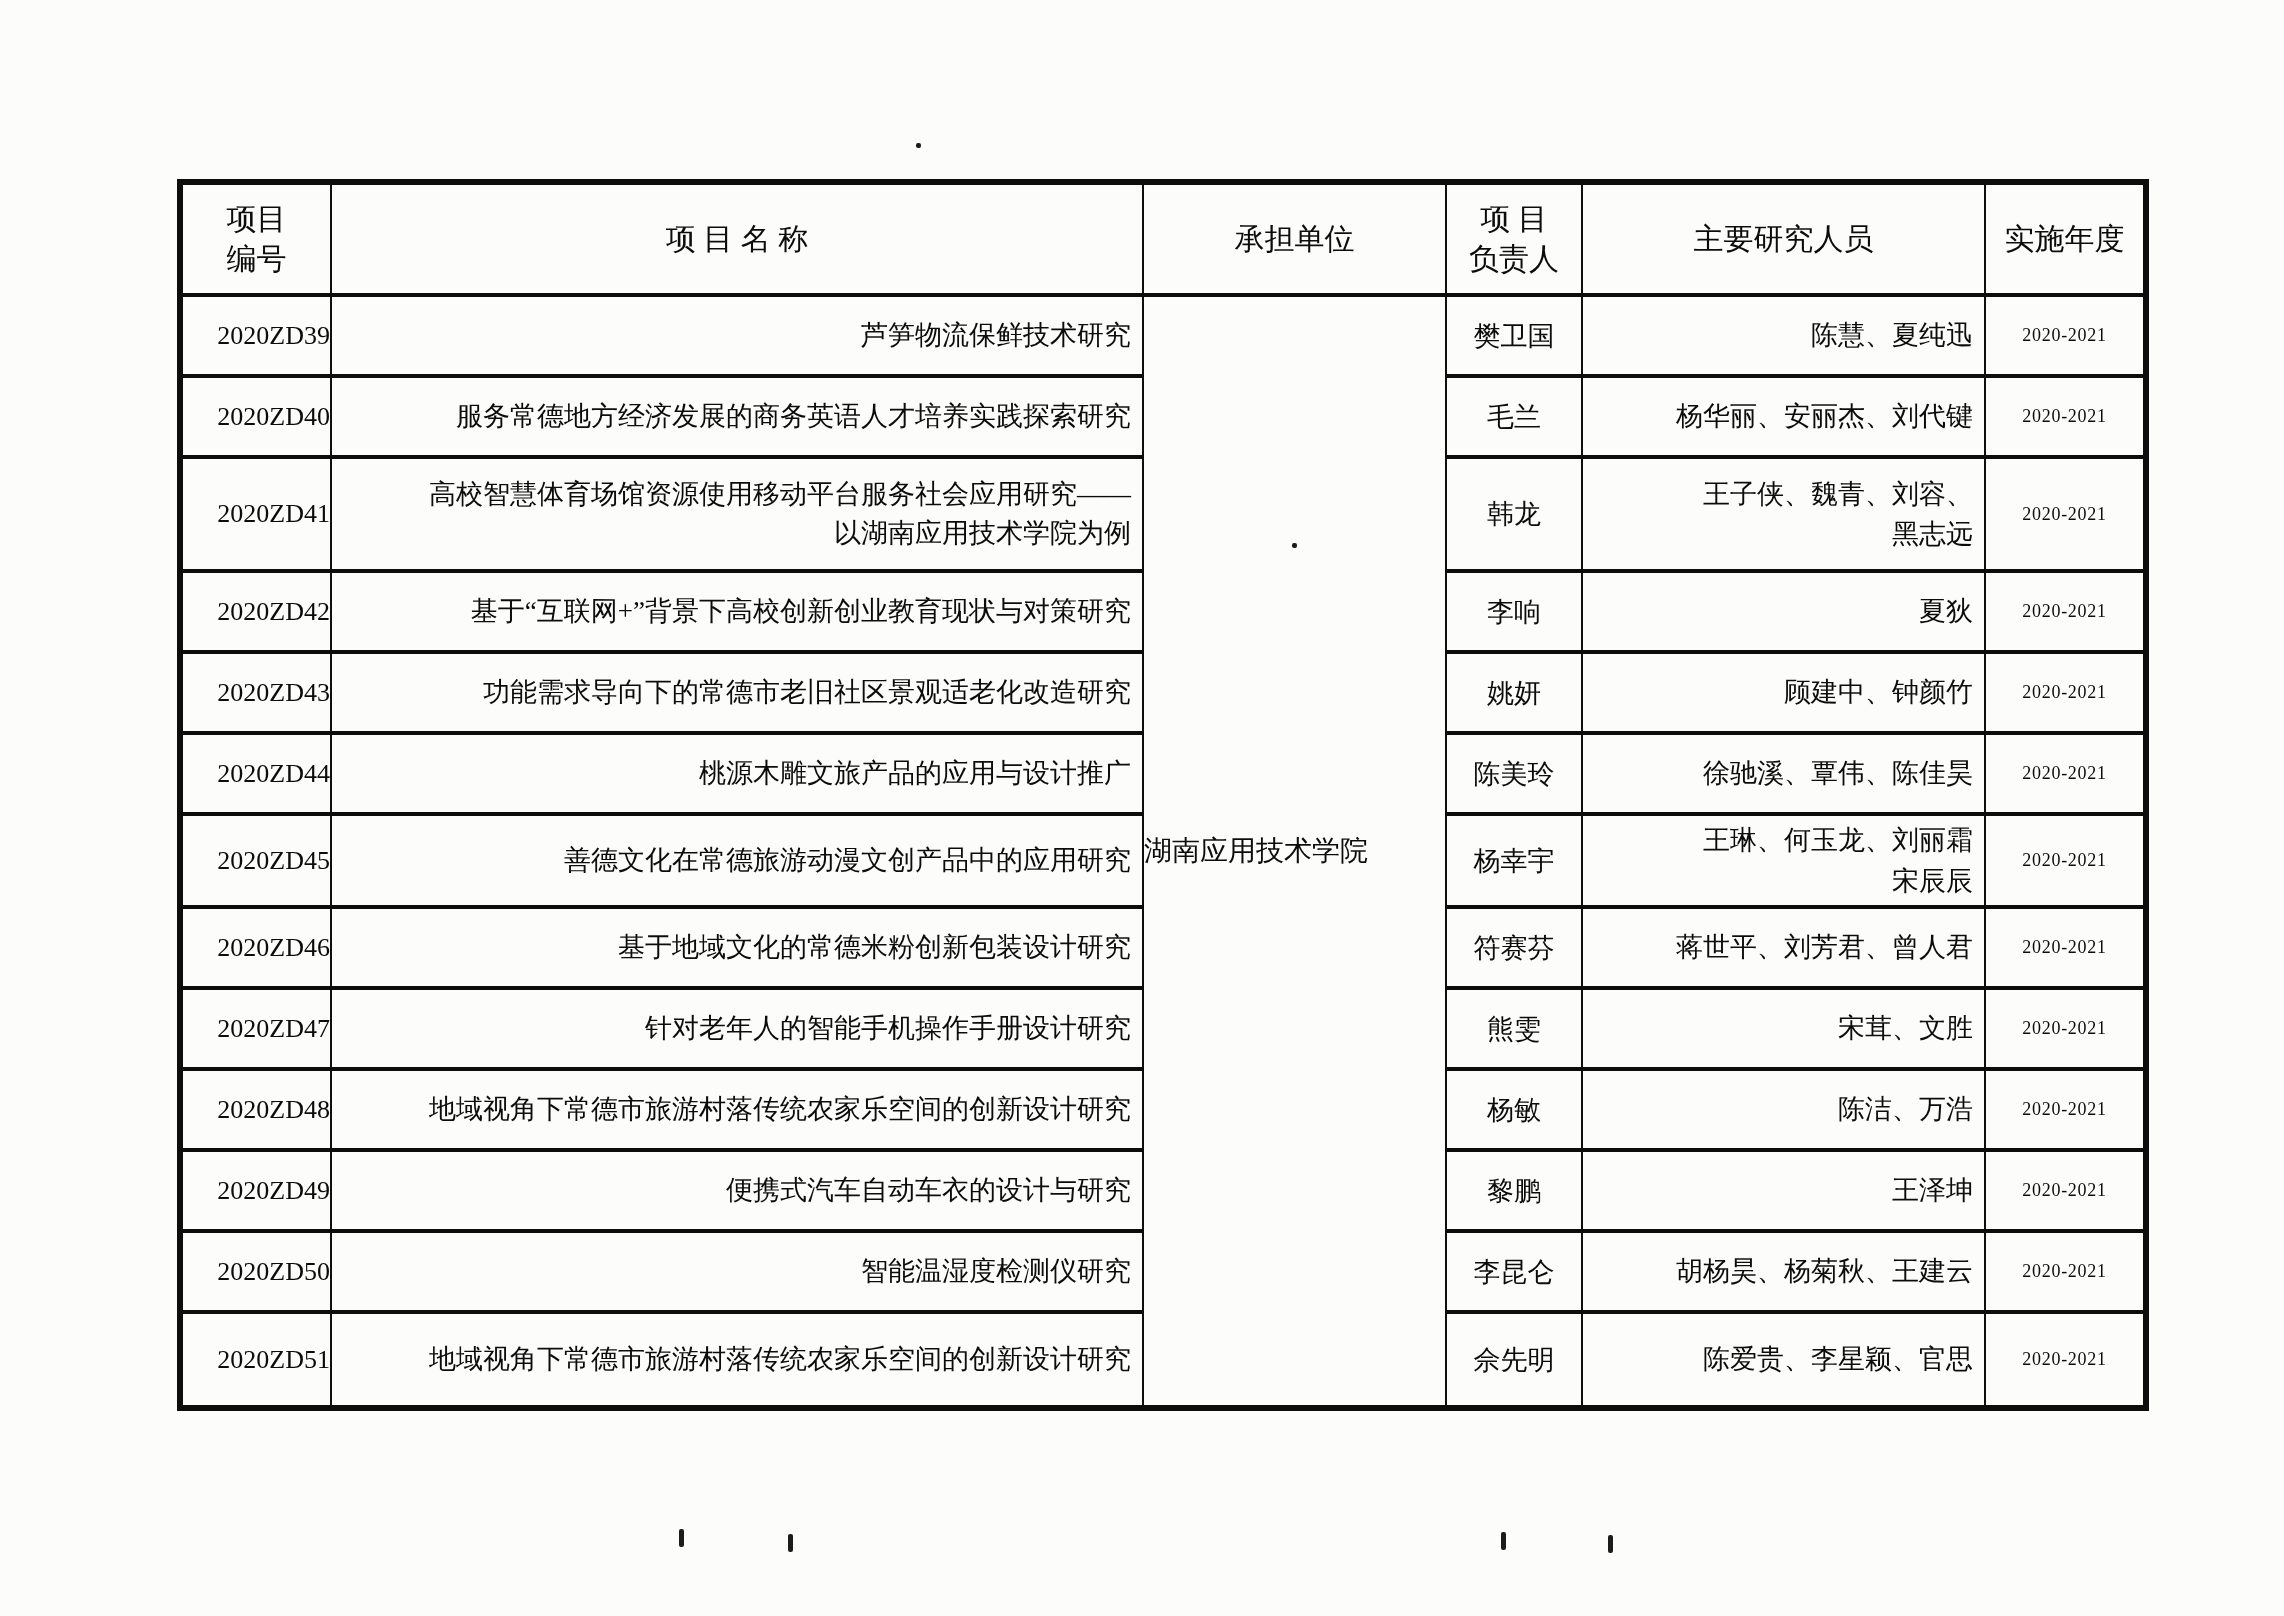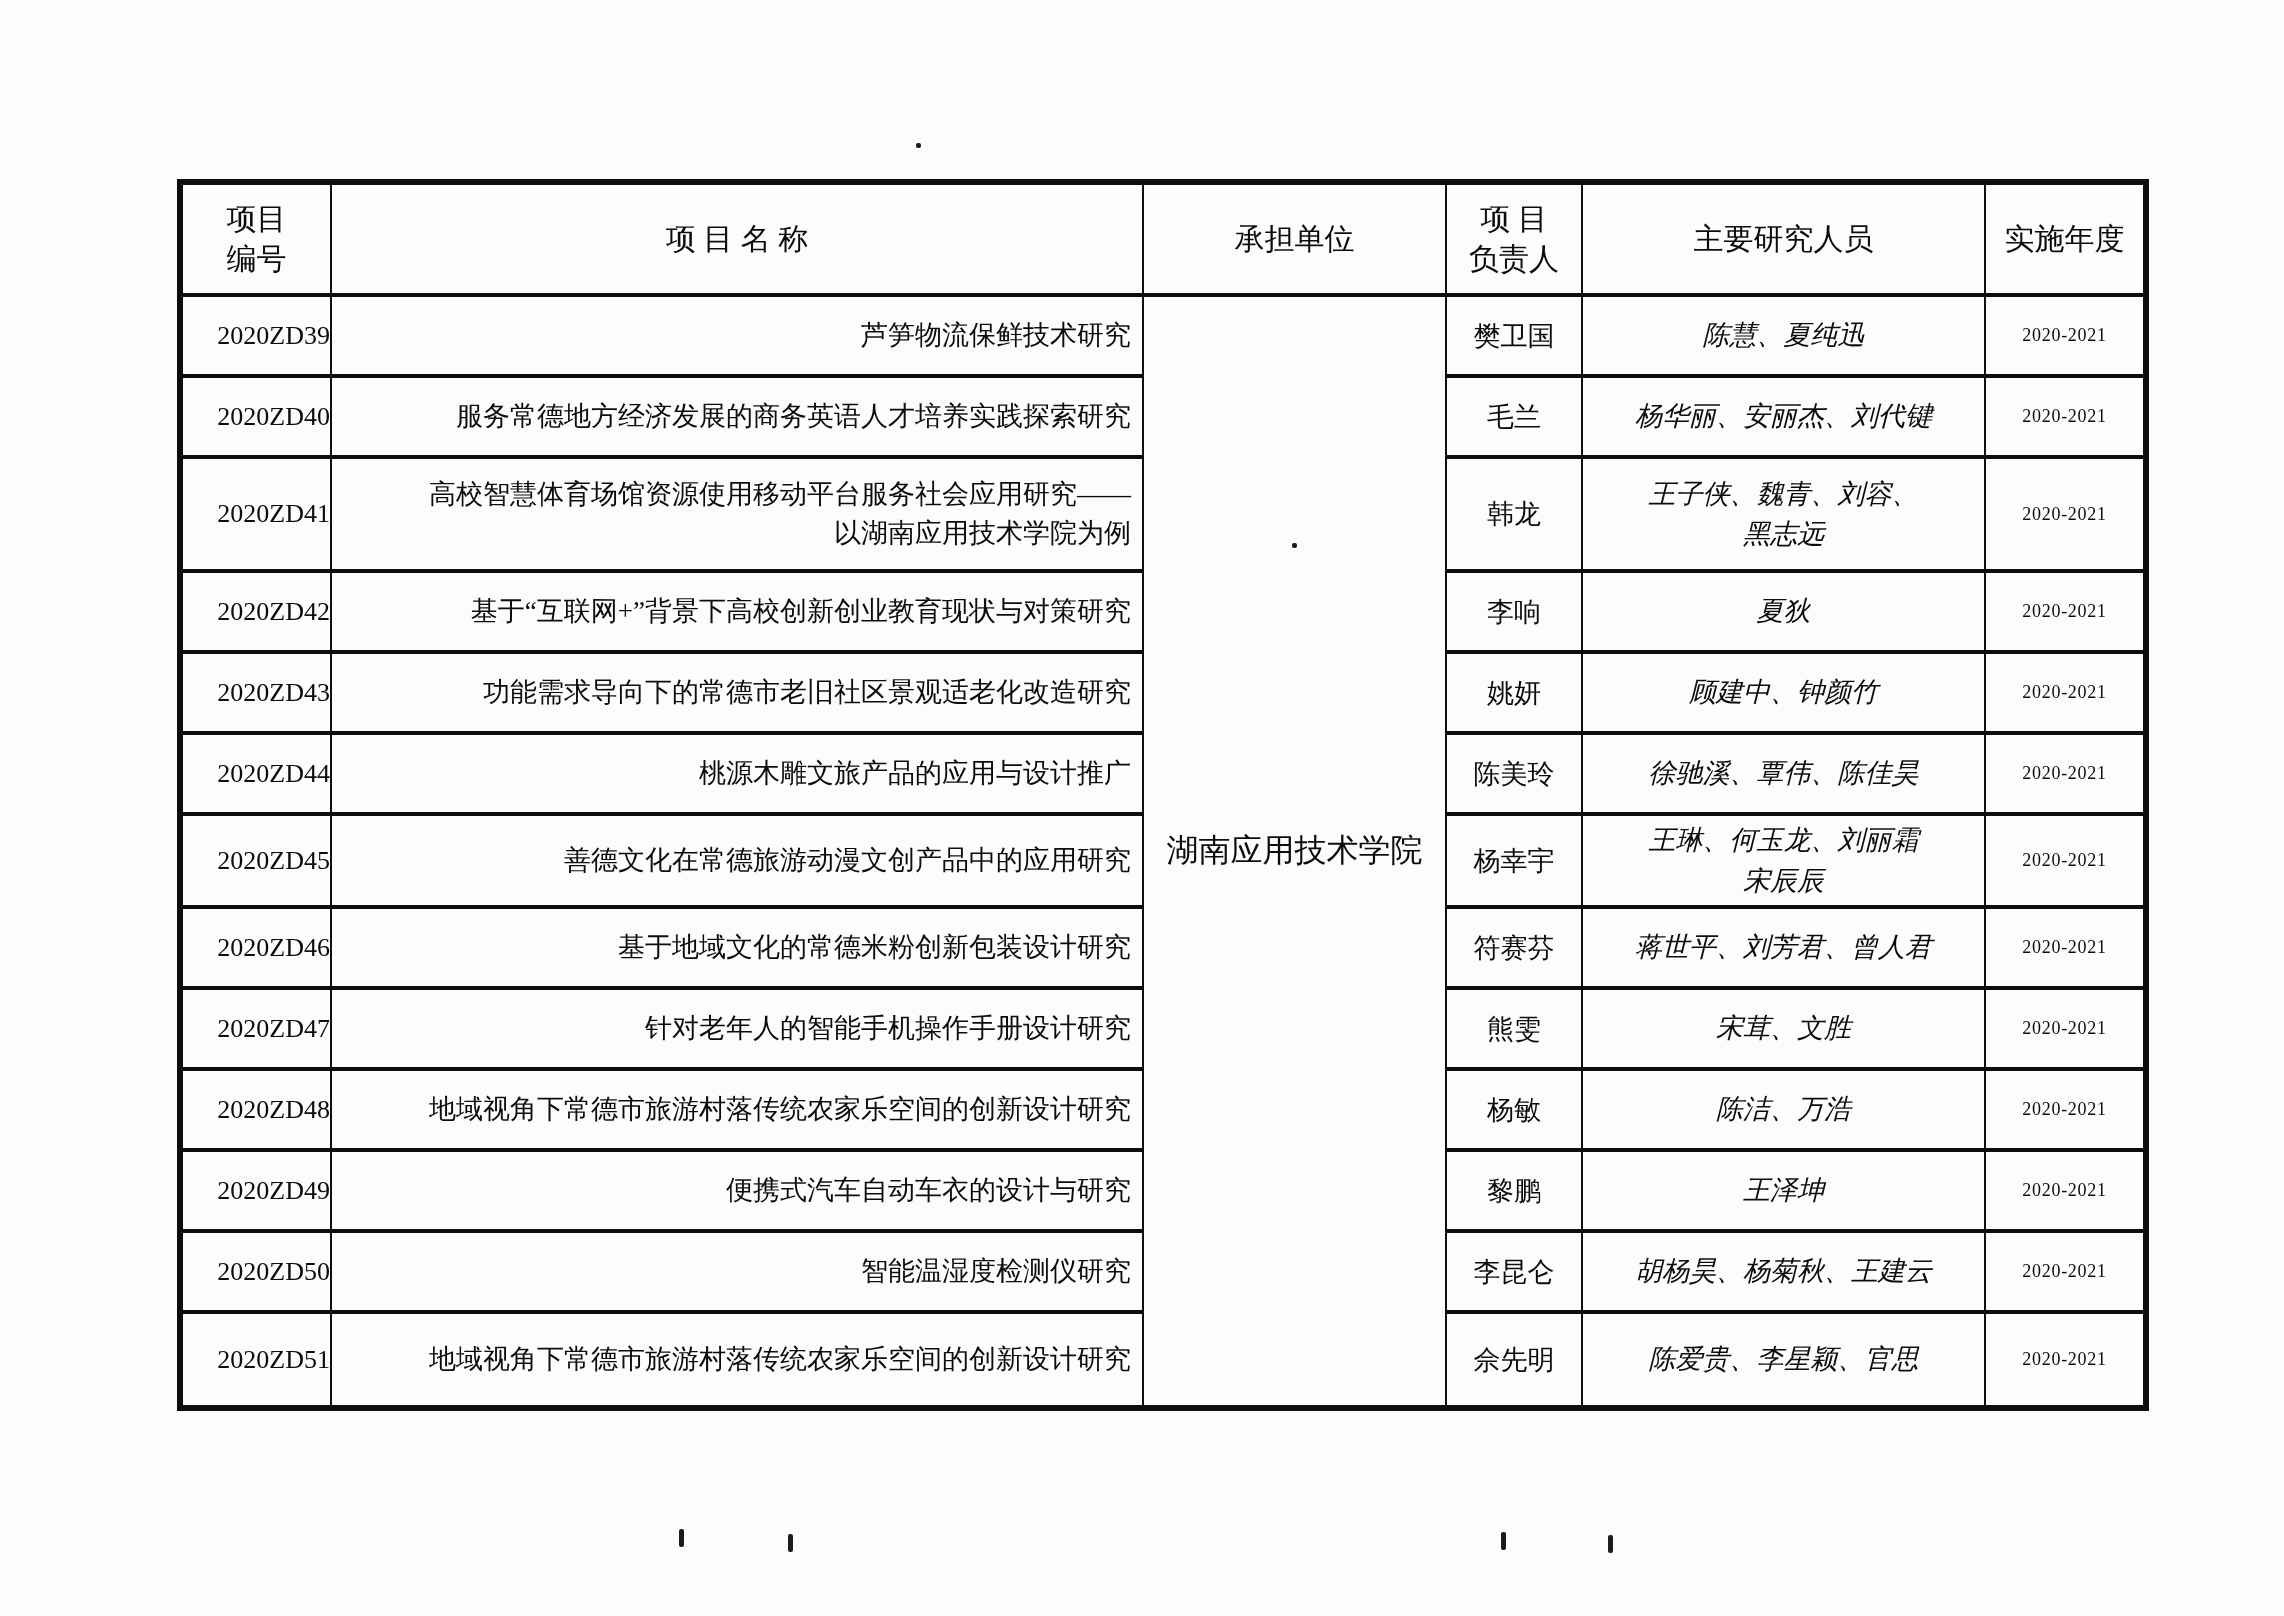--- a/index.html
+++ b/index.html
@@ -55,34 +55,33 @@
     letter-spacing: 0px;
   }
   td.cell-name {
     text-align: right;
     padding: 4.1px 11px;
     font-size: 27px;
     white-space: pre-line;
     line-height: 1.45;
   }
   td.cell-unit {
-    text-align: center;
-    font-size: 32px;
+    text-align: left;
+    font-size: 28px;
   }
   td.cell-leader {
     text-align: center;
     font-size: 27px;
   }
   td.cell-res {
-    text-align: center;
+    text-align: right;
     padding: 4.1px 11px;
     font-size: 27px;
     white-space: pre-line;
     line-height: 1.5;
-    font-style: italic;
   }
   td.cell-years {
     text-align: center;
     font-size: 18px;
     letter-spacing: 0.7px;
   }
   .footer {
     position: absolute;
     left: 0;
     right: 0;

